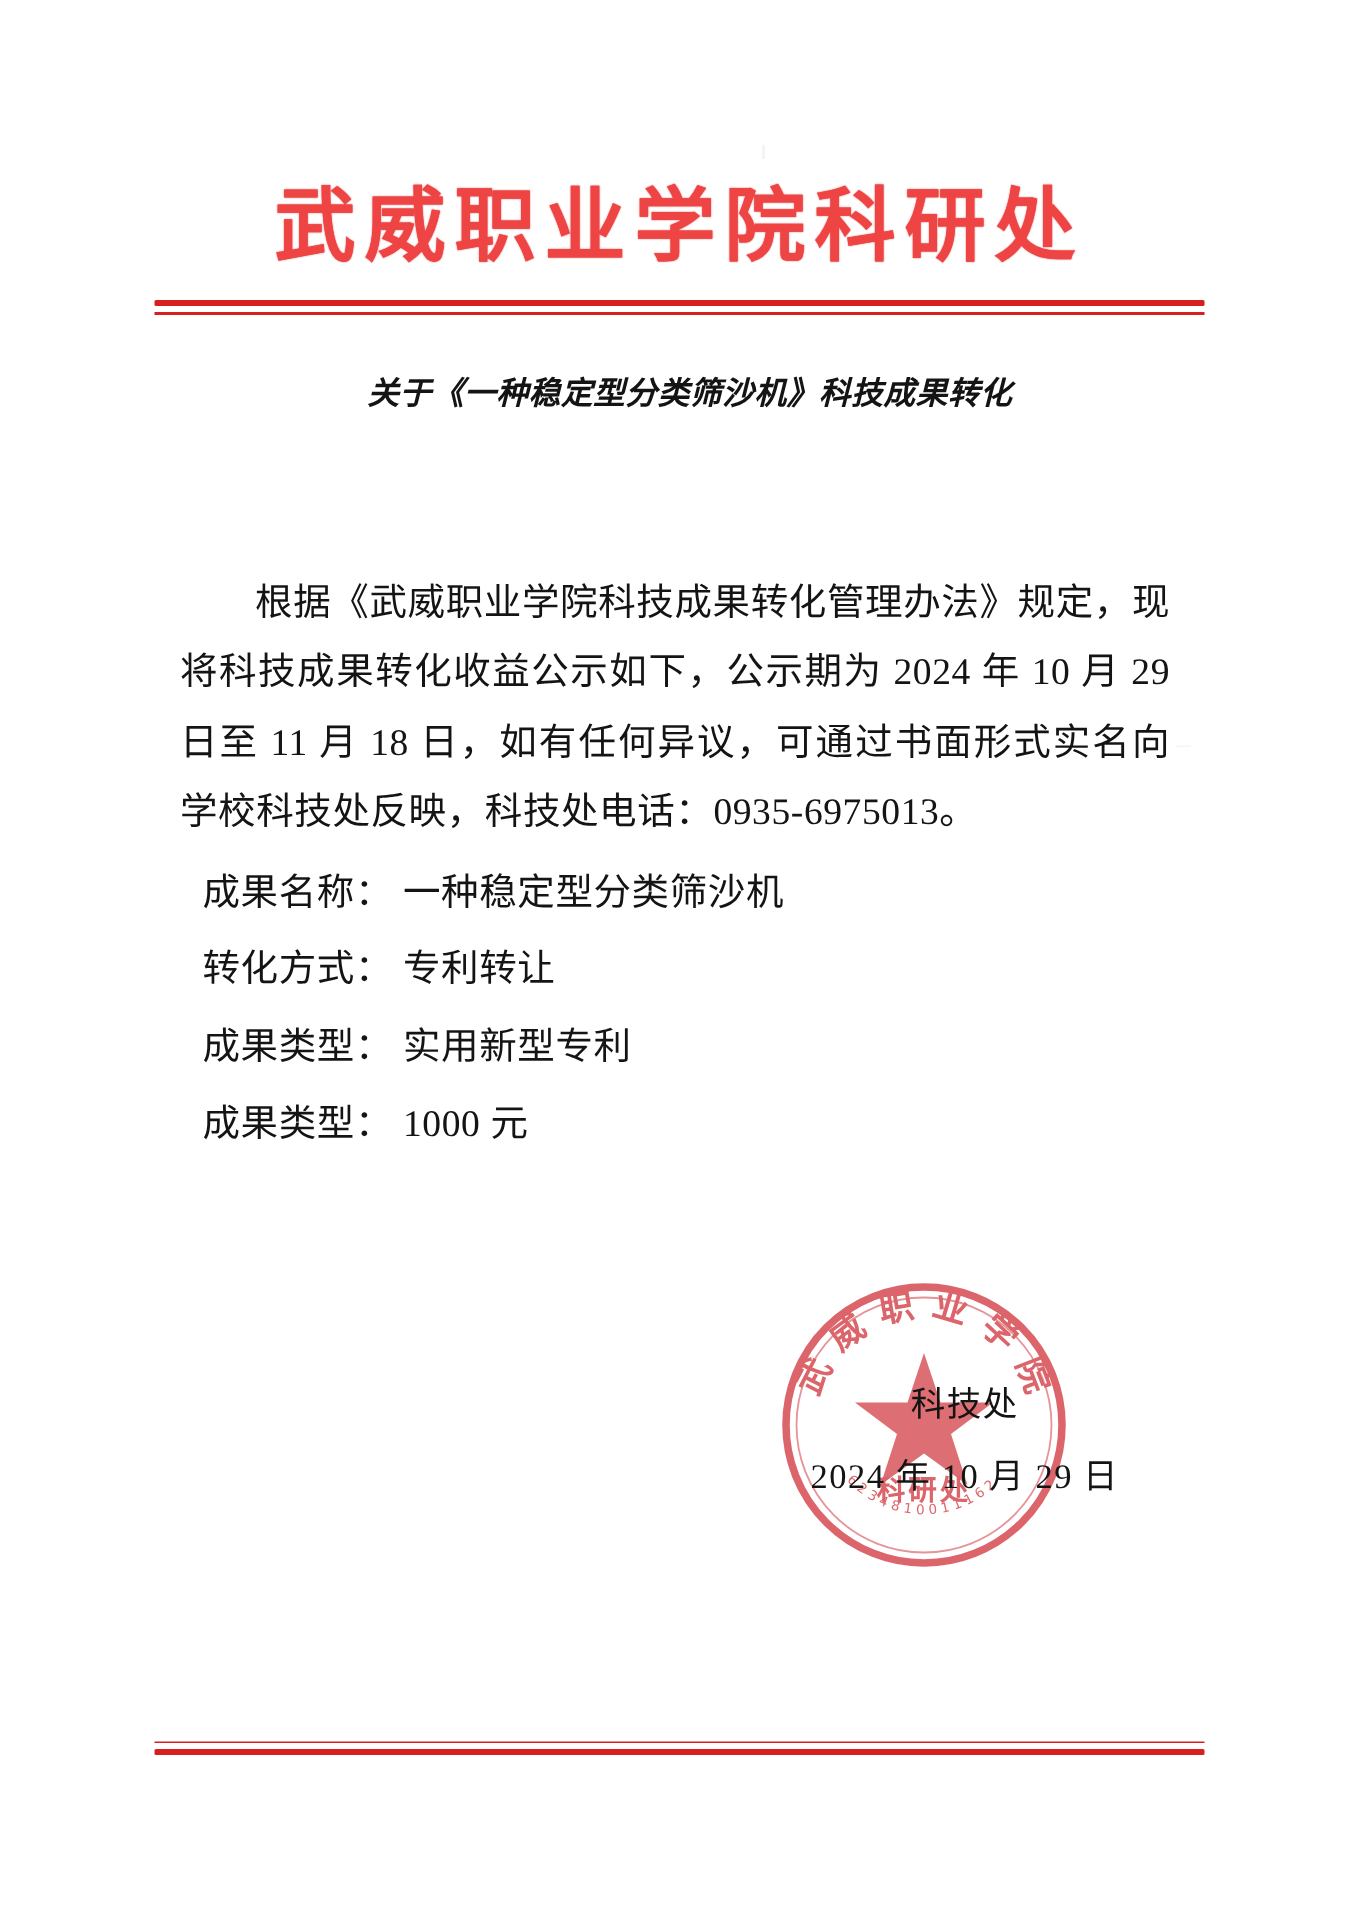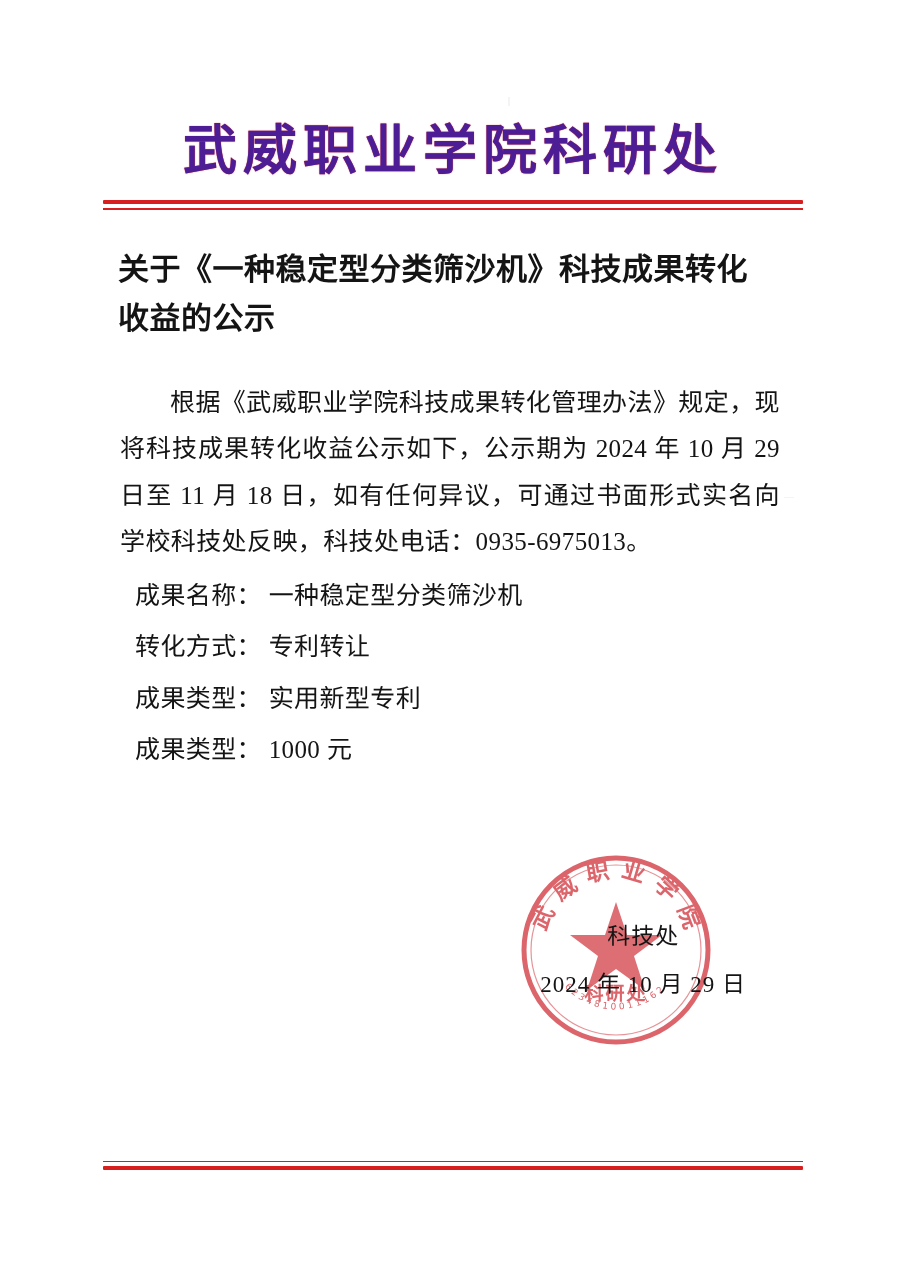--- a/index.html
+++ b/index.html
@@ -24,21 +24,21 @@
 
   
   .letterhead {
     position: absolute;
     top: 120px;
     left: 0;
     right: 0;
     text-align: center;
   }
   .letterhead-title {
-    color: #4c1d95;
+    color: #ef4444;
     font-family: "DejaVu Serif", "Liberation Serif", serif;
     font-weight: bold;
     font-size: 54px;
     letter-spacing: 6px;
     line-height: 1.12;
     text-shadow: 0 0 1px #d81f1f;
   }
 
   .rule-wrap {
     position: absolute;
@@ -56,26 +56,28 @@
     background: #d81f1f;
     margin-top: 4px;
   }
 
   
   .doc-title {
     position: absolute;
     top: 245px;
     left: 118px;
     right: 104px;
+    text-align: center;
     font-family: "DejaVu Serif", "Liberation Serif", serif;
     font-weight: bold;
-    font-size: 31px;
+    font-size: 21px;
     line-height: 1.58;
     letter-spacing: 0.5px;
     color: #141414;
+    font-style: italic;
   }
 
   
   .body-block {
     position: absolute;
     top: 380px;
     left: 120px;
     right: 126px;
     font-size: 25px;
     line-height: 1.85;
@@ -156,21 +158,20 @@
     <div class="letterhead-title">武威职业学院科研处</div>
   </div>
 
   <div class="rule-wrap">
     <div class="rule-thick"></div>
     <div class="rule-thin"></div>
   </div>
 
   <div class="doc-title">
     <div>关于《一种稳定型分类筛沙机》科技成果转化</div>
-    <div>收益的公示</div>
   </div>
 
   <div class="body-block">
     <p class="para">根据《武威职业学院科技成果转化管理办法》规定，现将科技成果转化收益公示如下，公示期为 2024 年 10 月 29 日至 11 月 18 日，如有任何异议，可通过书面形式实名向学校科技处反映，科技处电话：0935-6975013。</p>
 
 
     <ul class="info-list">
       <li>
         <span>成果名称：</span>
         <span>一种稳定型分类筛沙机</span>

